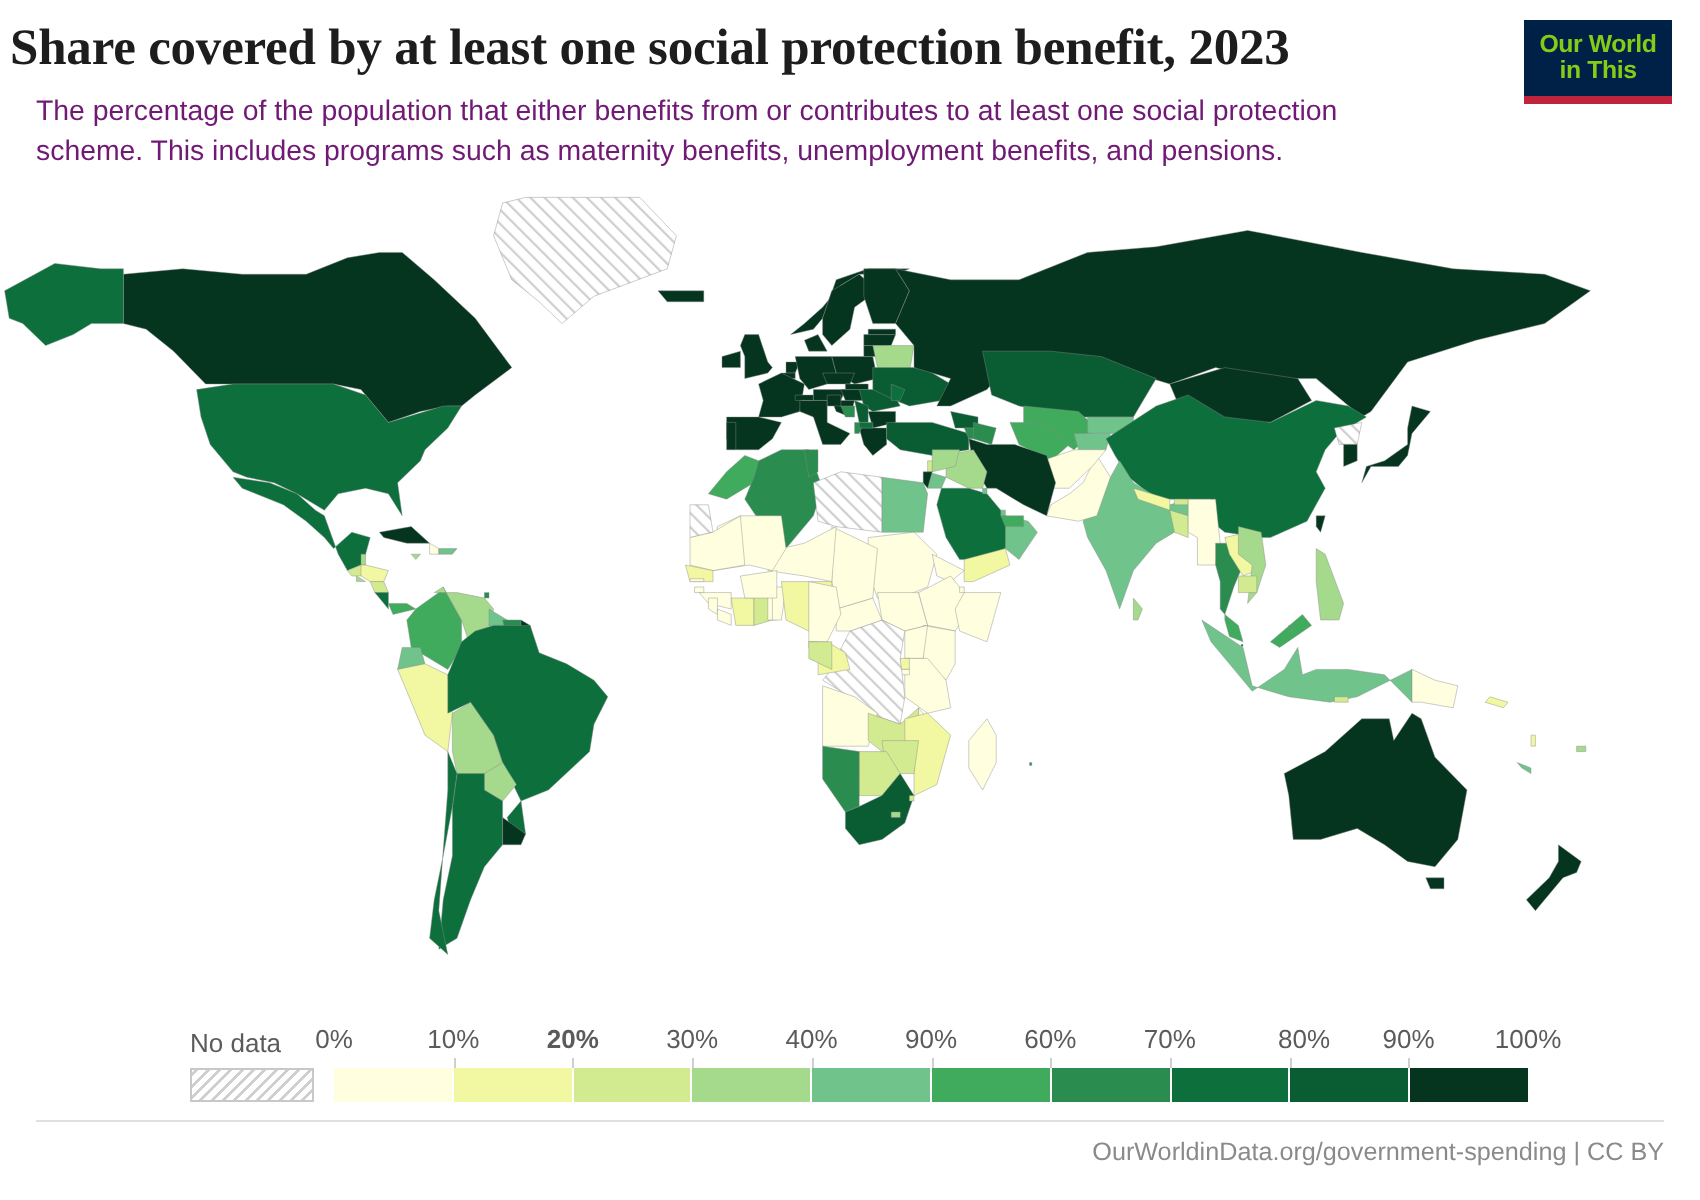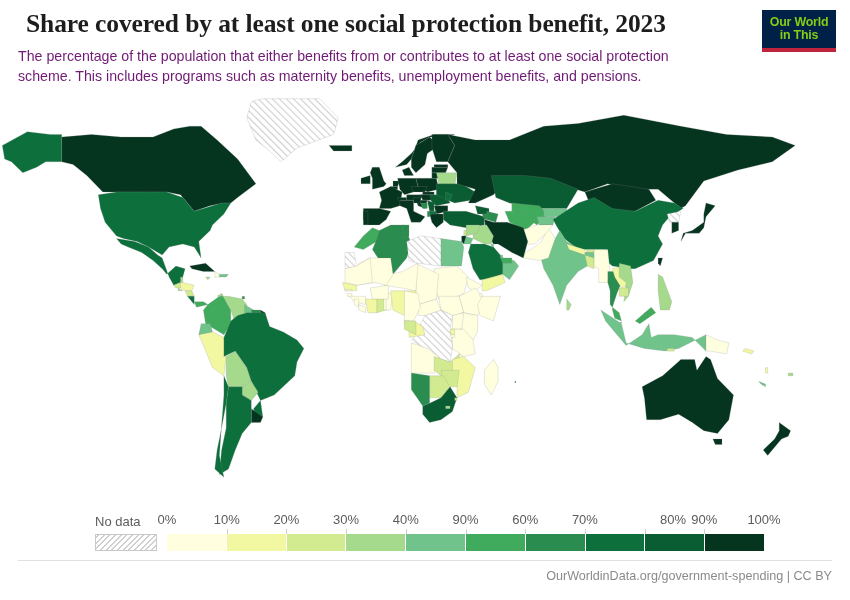--- a/index.html
+++ b/index.html
@@ -18,21 +18,21 @@
 
   
   #header {
     position: absolute;
     left: 0; top: 0;
     width: 850px;
     padding: 0;
   }
   #title {
     position: absolute;
-    left: 26px;
+    left: 5px;
     top: 9px;
     width: 720px;
     font-family: "Liberation Serif", serif;
     font-size: 25.5px;
     font-weight: 700;
     letter-spacing: -0.1px;
     color: #1d1d1d;
     white-space: nowrap;
   }
   #subtitle {
@@ -737,33 +737,33 @@
 </div>
 
 <div id="legend">
   <div id="legend-inner">
     <div id="nodata-label">No data</div>
     <div id="nodata-swatch"></div>
     <div id="ticks">
         <div class="tick" style="left: 0px;">0%</div>
         <div class="tick" style="left: 59.7px;">10%</div>
         <div class="tickmark" style="left: 59.7px;"></div>
-        <div class="tick" style="left: 119.4px;">20%</div>
+        <div class="tick" style="left: 119.4px; font-weight: bold;">20%</div>
         <div class="tickmark" style="left: 119.4px;"></div>
         <div class="tick" style="left: 179.1px;">30%</div>
         <div class="tickmark" style="left: 179.1px;"></div>
         <div class="tick" style="left: 238.8px;">40%</div>
         <div class="tickmark" style="left: 238.8px;"></div>
         <div class="tick" style="left: 298.5px;">90%</div>
         <div class="tickmark" style="left: 298.5px;"></div>
         <div class="tick" style="left: 358.2px;">60%</div>
         <div class="tickmark" style="left: 358.2px;"></div>
         <div class="tick" style="left: 417.9px;">70%</div>
         <div class="tickmark" style="left: 417.9px;"></div>
-        <div class="tick" style="left: 506px;">80%</div>
+        <div class="tick" style="left: 485px;">80%</div>
         <div class="tickmark" style="left: 477.6px;"></div>
         <div class="tick" style="left: 537.3px;">90%</div>
         <div class="tickmark" style="left: 537.3px;"></div>
         <div class="tick" style="left: 597px;">100%</div>
       </div>
     <div id="bins">
         <div class="bin" title="0% - 10%" style="background: rgb(255, 255, 224);"></div>
         <div class="bin" title="10% - 20%" style="background: rgb(242, 247, 161);"></div>
         <div class="bin" title="20% - 30%" style="background: rgb(211, 235, 144);"></div>
         <div class="bin" title="30% - 40%" style="background: rgb(165, 218, 141);"></div>

